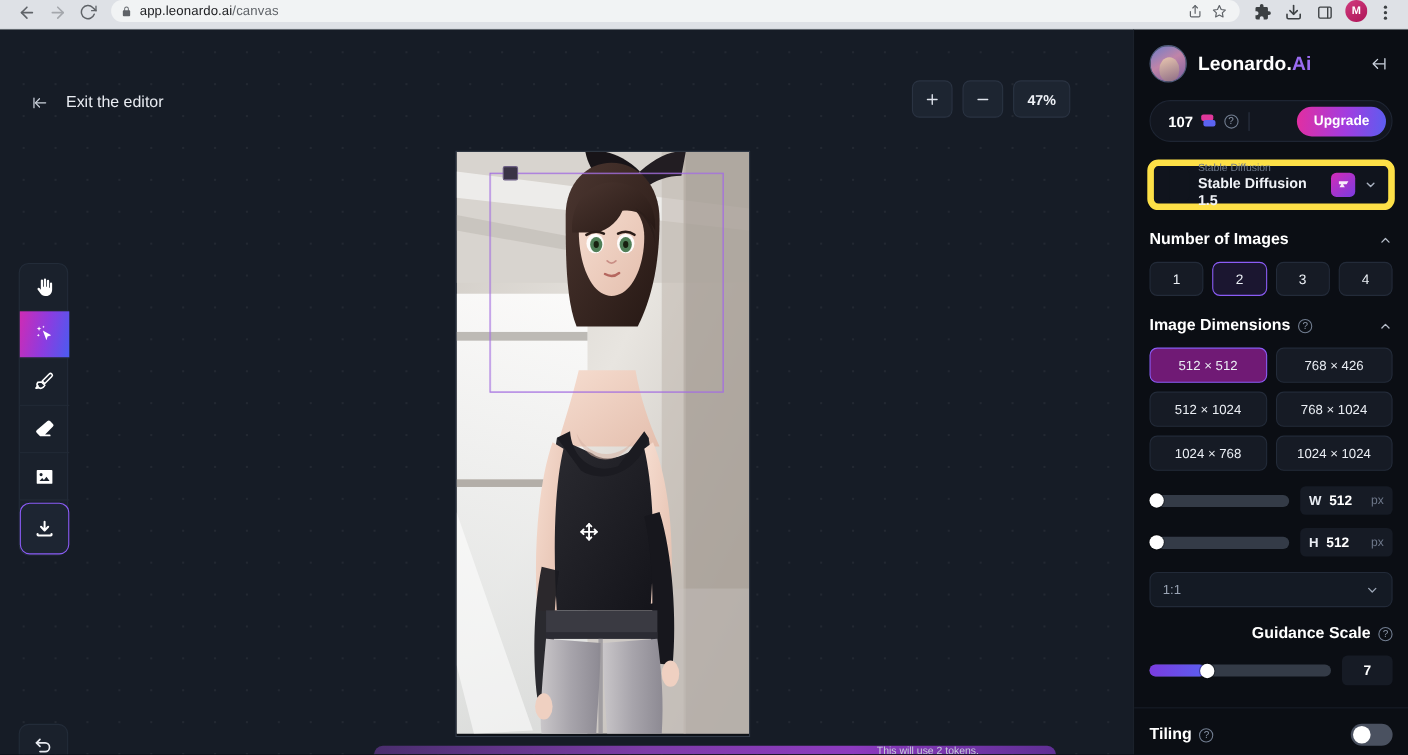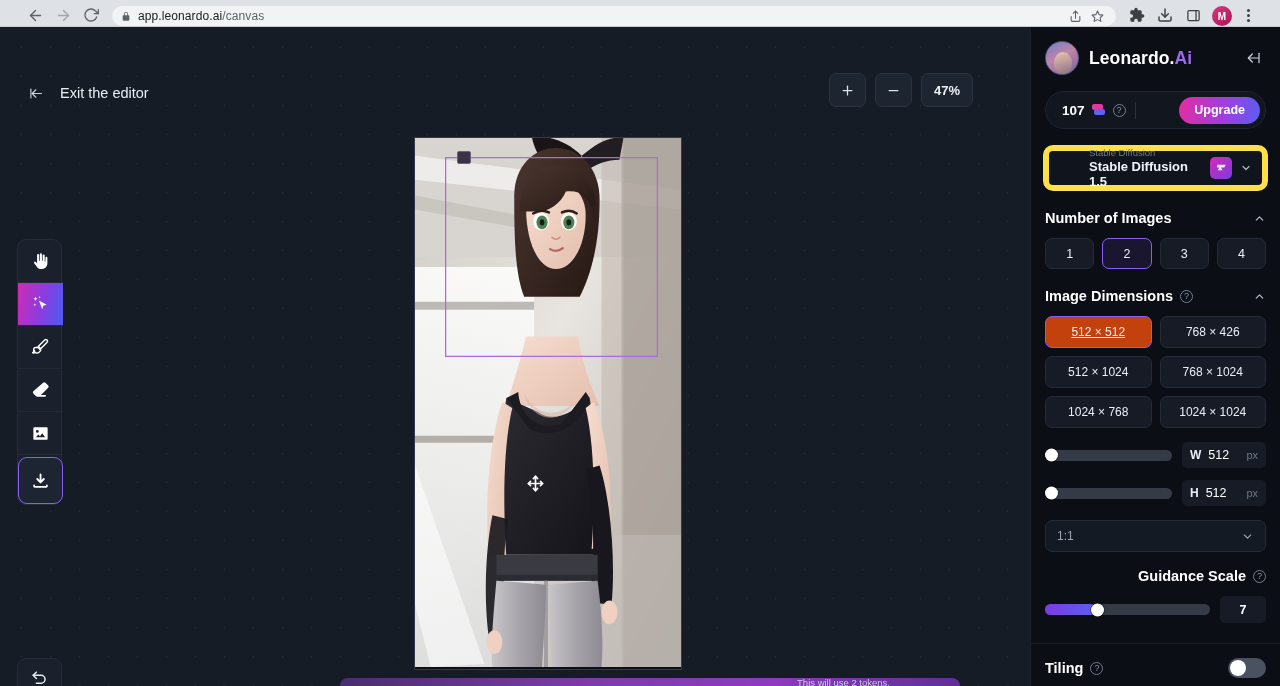--- a/index.html
+++ b/index.html
@@ -8,22 +8,22 @@
     overflow: hidden;
     background: #0b0f16;
     font-family: "Liberation Sans", sans-serif;
     -webkit-font-smoothing: antialiased;
   }
 
   
   #browser-bar {
     height: 27px; width: 1280px;
     background: #dee1e6;
-    display: flex; align-items: flex-end;
-    padding: 0 22px;
+    display: flex; align-items: flex-start;
+    padding: 0 11px;
     gap: 2px;
     border-bottom: 1px solid #c8ccd1;
   }
   .nav-btn {
     width: 26px; height: 22px;
     display: flex; align-items: center; justify-content: center;
     color: #5f6368;
     flex: none;
   }
   .nav-btn svg { display:block; }
@@ -377,21 +377,21 @@
   }
   .dim-btn {
     height: 32px;
     background: #161b25;
     border: 1px solid #232b39;
     border-radius: 7px;
     color: #eaeef4; font-size: 12px;
     display: flex; align-items: center; justify-content: center;
     cursor: pointer;
   }
-  .dim-btn.sel { border-color: #8b5cf6; background: #c2410c; text-decoration: underline; }
+  .dim-btn.sel { border-color: #8b5cf6; background: #701a75; }
 
   .wh-row {
     display: flex; align-items: center;
     padding: 0 14px;
     margin-top: 14px;
     gap: 10px;
   }
   .slider {
     flex: 1 1 auto; height: 11px;
     background: #343b47; border-radius: 6px;
@@ -409,21 +409,21 @@
     background: linear-gradient(90deg,#7b3ce0,#5b5ef0);
   }
   .wh-field {
     width: 84px; height: 26px; flex:none;
     background: #161b25;
     border-radius: 5px;
     display: flex; align-items: center;
     gap: 7px; padding: 0 8px;
   }
   .wh-k { color:#e9edf4; font-size:12px; font-weight:600; }
-  .wh-v { color:#ffffff; font-size:12.5px; font-weight:400; }
+  .wh-v { color:#ffffff; font-size:12.5px; font-weight:700; }
   .wh-u { color:#6d7789; font-size:11px; margin-left:auto; }
 
   #ratio-select {
     margin: 14px 14px 0 14px;
     height: 32px;
     background: #141a24;
     border: 1px solid #222a38;
     border-radius: 7px;
     display: flex; align-items: center;
     padding: 0 11px;

